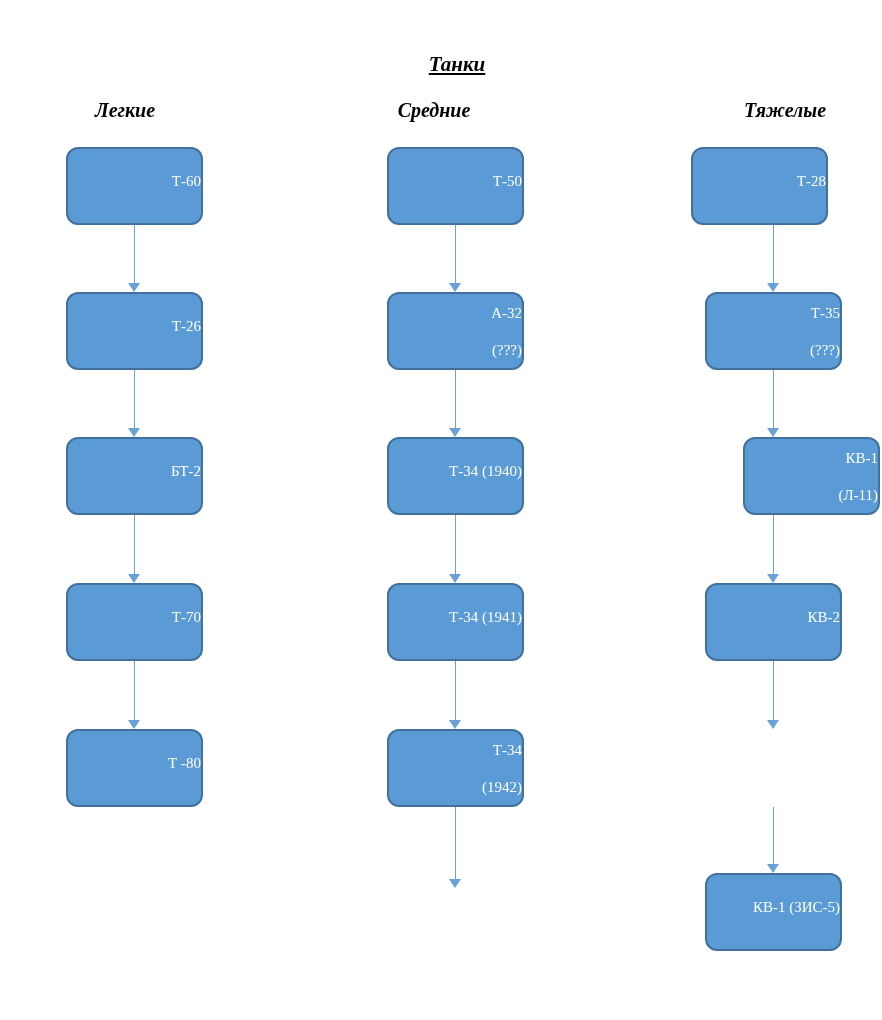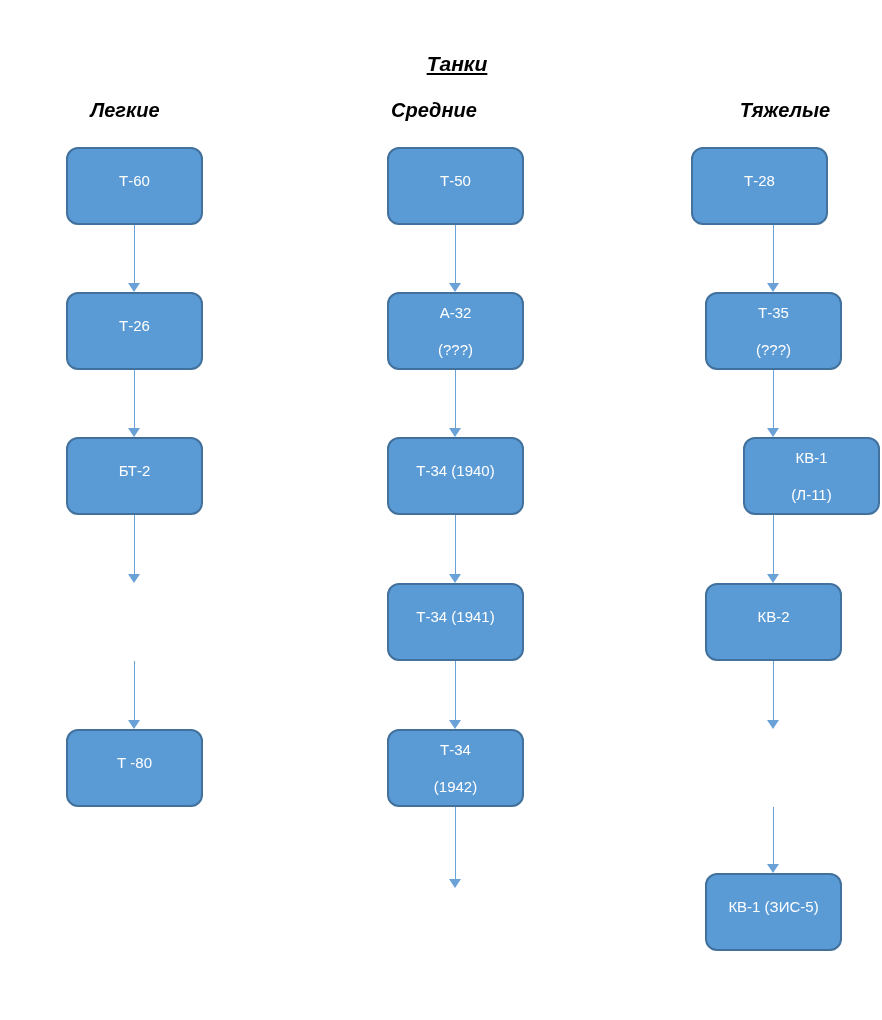--- a/index.html
+++ b/index.html
@@ -1,21 +1,21 @@
 <!DOCTYPE html>
 <html style="--node-fill: #5B9BD5; --node-border: #41719C; --arrow: #6AA2D8; --text: #FFFFFF; --heading: #000000;"><head>
 <meta charset="utf-8">
 <style>
   html, body { margin: 0; padding: 0; background: #ffffff; }
   .canvas {
     position: relative;
     width: 882px;
     height: 1020px;
     background: #ffffff;
-    font-family: Liberation Sans, sans-serif;
+    font-family: Liberation Serif, serif;
     overflow: hidden;
   }
   .diagram-title {
     position: absolute;
     top: 52px;
     left: 457px;
     transform: translateX(-50%);
     font-size: 21px;
     font-weight: bold;
     font-style: italic;
@@ -36,21 +36,21 @@
   .node {
     position: absolute;
     width: 137px;
     height: 78px;
     box-sizing: border-box;
     background: var(--node-fill, #5B9BD5);
     border: 2px solid var(--node-border, #41719C);
     border-radius: 12px;
     display: flex;
     flex-direction: column;
-    align-items: center;
+    align-items: flex-end;
     justify-content: center;
     gap: 17px;
     color: var(--text, #ffffff);
     font-size: 15px;
   }
   .node.single { padding-bottom: 10px; }
   .node-line { line-height: 20px; white-space: nowrap; }
   .connector { position: absolute; width: 13px; }
   .connector::before {
     content: "";
@@ -86,20 +86,23 @@
   </div>
   <div class="connector" style="left:128px;top:225px;height:67px"></div>
   <div class="node single" style="left:66px;top:292px">
     <span class="node-line">Т-26</span>
   </div>
   <div class="connector" style="left:128px;top:370px;height:67px"></div>
   <div class="node single" style="left:66px;top:437px">
     <span class="node-line">БТ-2</span>
   </div>
   <div class="connector" style="left:128px;top:515px;height:68px"></div>
+  <div class="node single" style="left:66px;top:583px">
+    <span class="node-line">Т-70</span>
+  </div>
   <div class="connector" style="left:128px;top:661px;height:68px"></div>
   <div class="node single" style="left:66px;top:729px">
     <span class="node-line">Т -80</span>
   </div>
 
   <div class="node single" style="left:387px;top:147px">
     <span class="node-line">Т-50</span>
   </div>
   <div class="connector" style="left:449px;top:225px;height:67px"></div>
   <div class="node" style="left:387px;top:292px">

